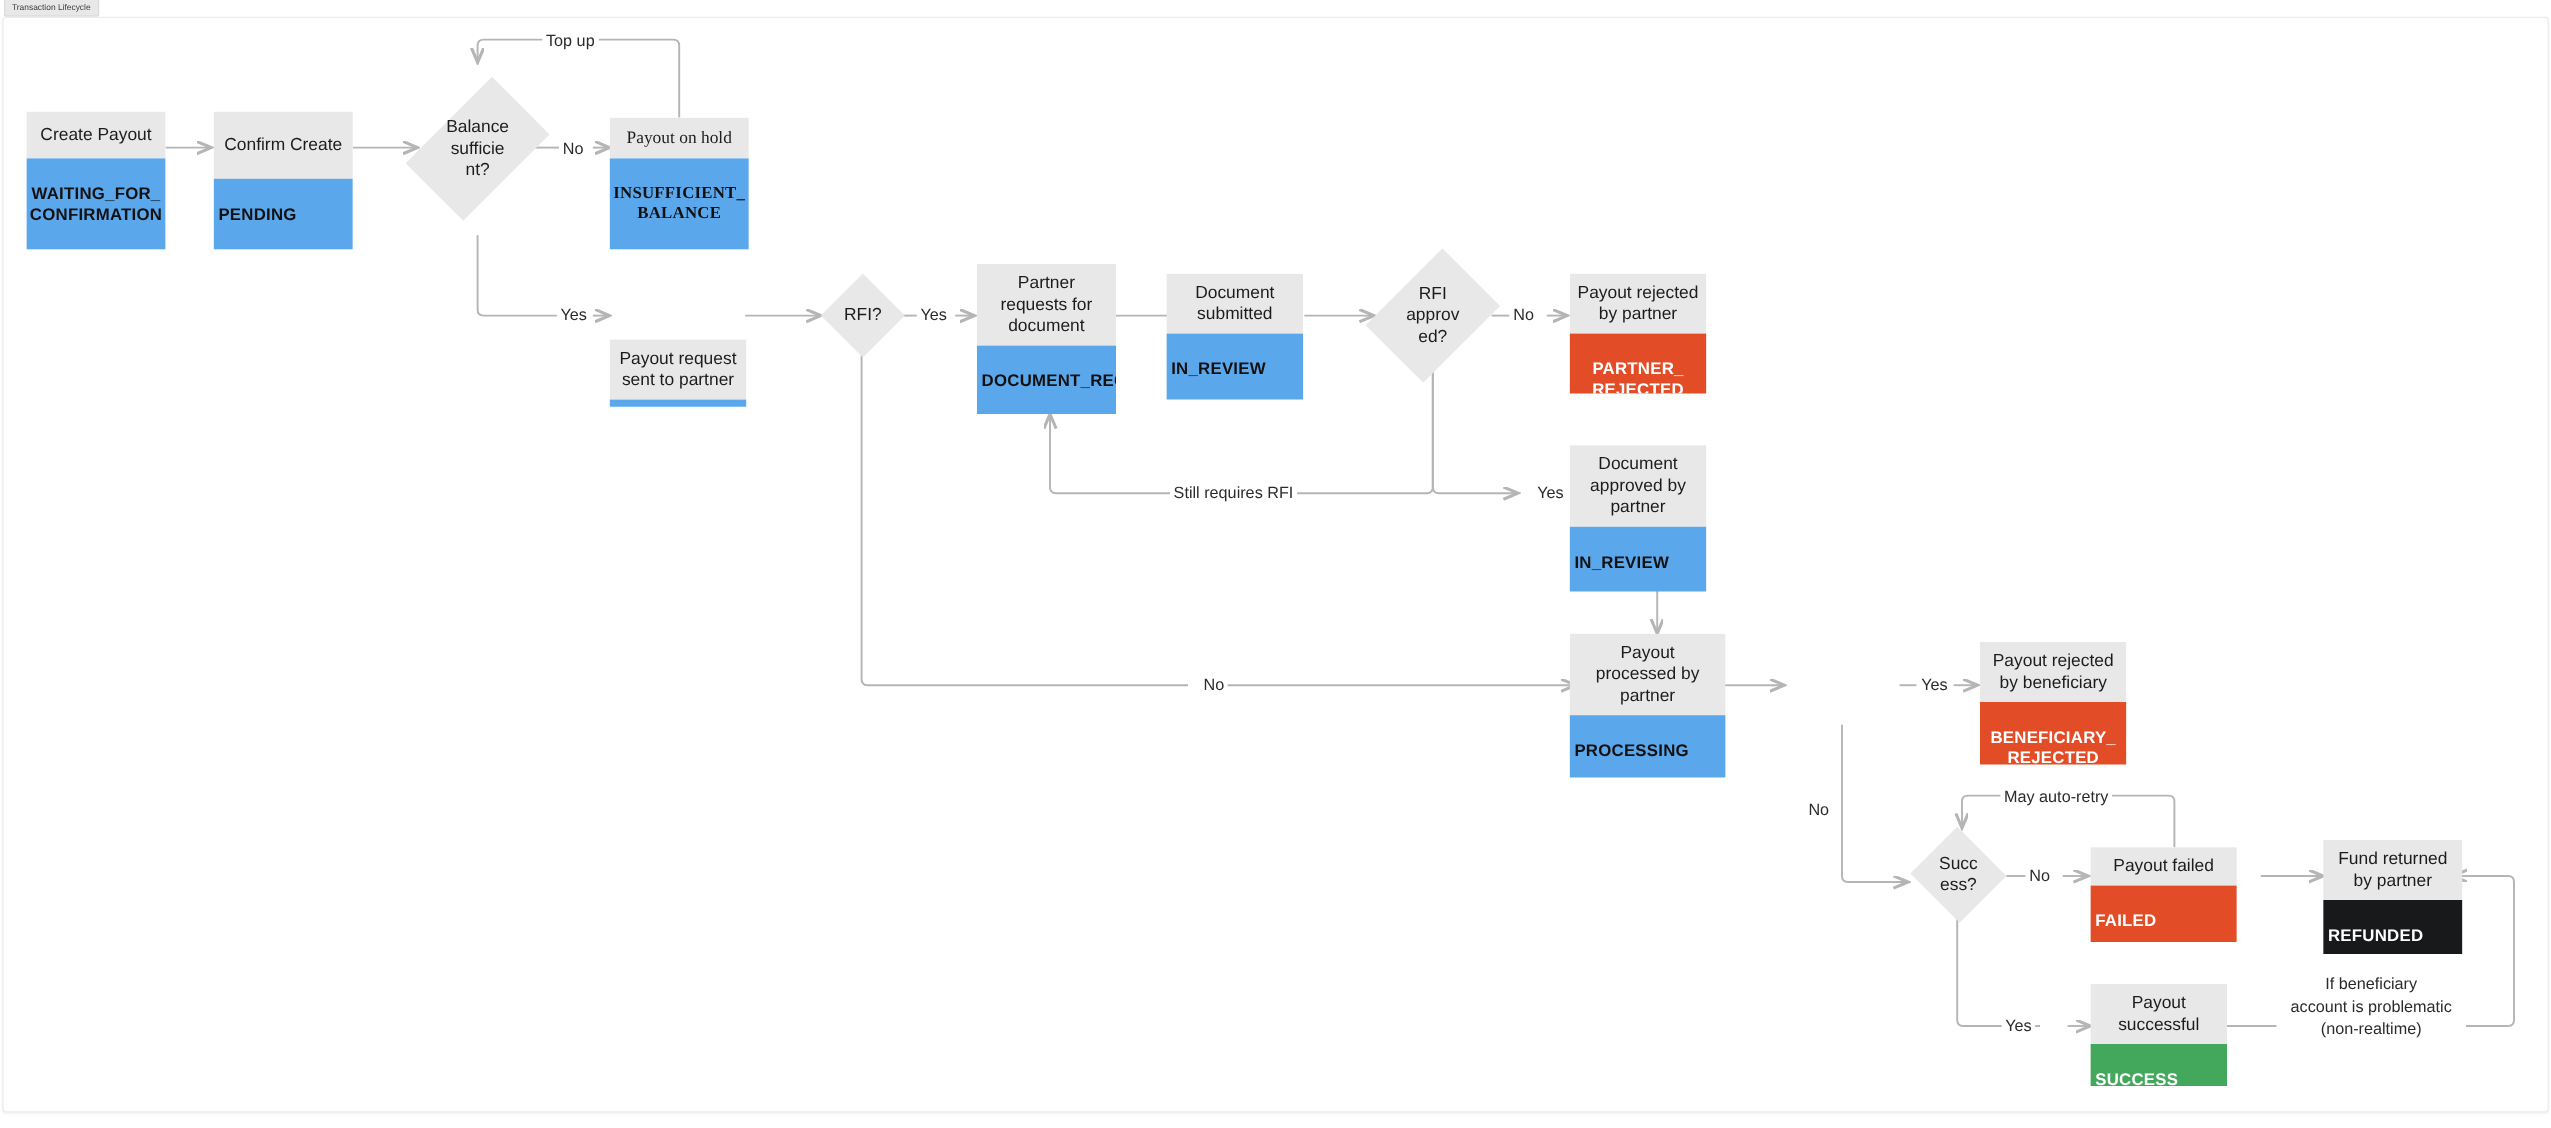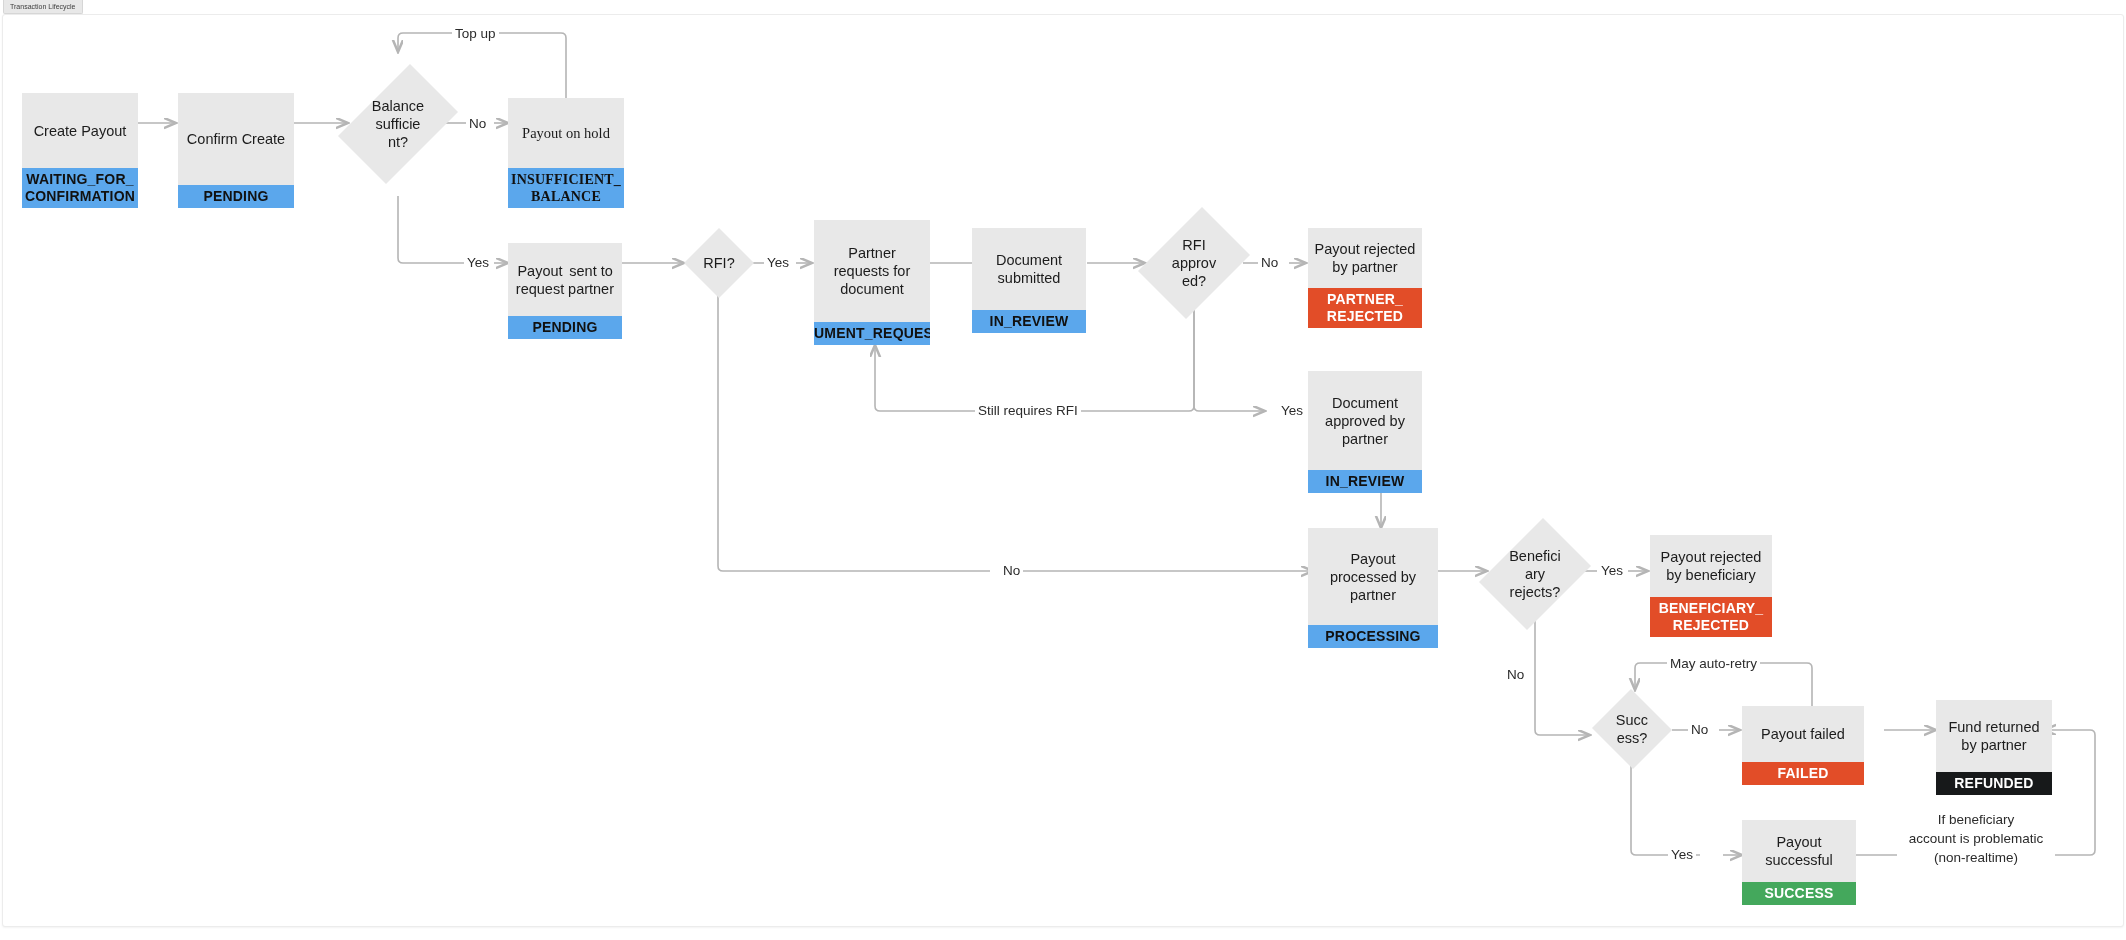--- a/index.html
+++ b/index.html
@@ -19,22 +19,22 @@
   
   #edges{position:absolute;left:0;top:0;width:2126px;height:940px;pointer-events:none;}
   #edges path,#edges line{fill:none;stroke:#b5b5b5;stroke-width:1.6;}
 
   
   .node{position:absolute;box-sizing:border-box;display:flex;flex-direction:column;
     overflow:hidden;}
   .node .ttl{background:#e8e8e8;color:#1c1c1c;display:flex;align-items:center;
     justify-content:center;text-align:center;font-size:14.5px;line-height:18px;
     padding:7px 6px;flex:1 1 auto;font-weight:400;}
-  .node .badge{display:flex;align-items:center;justify-content:center;text-align:center;
-    font-size:14px;line-height:17px;font-weight:700;letter-spacing:.2px;padding:3px 4px;}
+  .node .badge{display:flex;align-items:center;text-align:center;
+    font-size:14px;line-height:17px;font-weight:700;letter-spacing:.2px;padding:21px 4px;}
 
   
   .dia{position:absolute;display:flex;align-items:center;justify-content:center;}
   .dia .shape{position:absolute;left:0;top:0;width:100%;height:100%;background:#e8e8e8;
     transform:rotate(45deg) scale(.707);}
   .dia .dtxt{position:relative;z-index:2;text-align:center;font-size:14.5px;line-height:18px;
     color:#1c1c1c;width:86%;}
 
   
   .elabel{position:absolute;font-size:13.5px;line-height:17px;color:#2b2b2b;
@@ -145,21 +145,21 @@
     <div class="ttl">
       <span>Payout on hold</span>
     </div>
     <div class="badge" style="background:#5ba7ec;color:#111;flex-direction:column;">
       <span>INSUFFICIENT_</span>
       <span>BALANCE</span>
     </div>
   </div>
 
   <div class="node" style="left:508px;top:243px;width:114px;height:96px;">
-    <div class="ttl" style="flex-direction:row;">
+    <div class="ttl" style="flex-direction:column;margin-top:40px;">
       <span>Payout request</span>
       <span>sent to partner</span>
     </div>
     <div class="badge" style="background:#5ba7ec;color:#111;">
       <span>PENDING</span>
     </div>
   </div>
 
   <div class="dia" style="left:684px;top:228px;width:70px;height:70px;">
     <div class="shape"></div>
@@ -225,28 +225,20 @@
     <div class="ttl" style="flex-direction:column;">
       <span>Payout</span>
       <span>processed by</span>
       <span>partner</span>
     </div>
     <div class="badge" style="background:#5ba7ec;color:#111;">
       <span>PROCESSING</span>
     </div>
   </div>
 
-  <div class="dia" style="left:1487px;top:510px;width:96px;height:128px;">
-    <div class="shape"></div>
-    <div class="dtxt">
-      <div>Benefici</div>
-      <div>ary</div>
-      <div>rejects?</div>
-    </div>
-  </div>
 
   <div class="node" style="left:1650px;top:535px;width:122px;height:102px;">
     <div class="ttl" style="flex-direction:column;">
       <span>Payout rejected</span>
       <span>by beneficiary</span>
     </div>
     <div class="badge" style="background:#e24d28;color:#ffffff;flex-direction:column;">
       <span>BENEFICIARY_</span>
       <span>REJECTED</span>
     </div>

